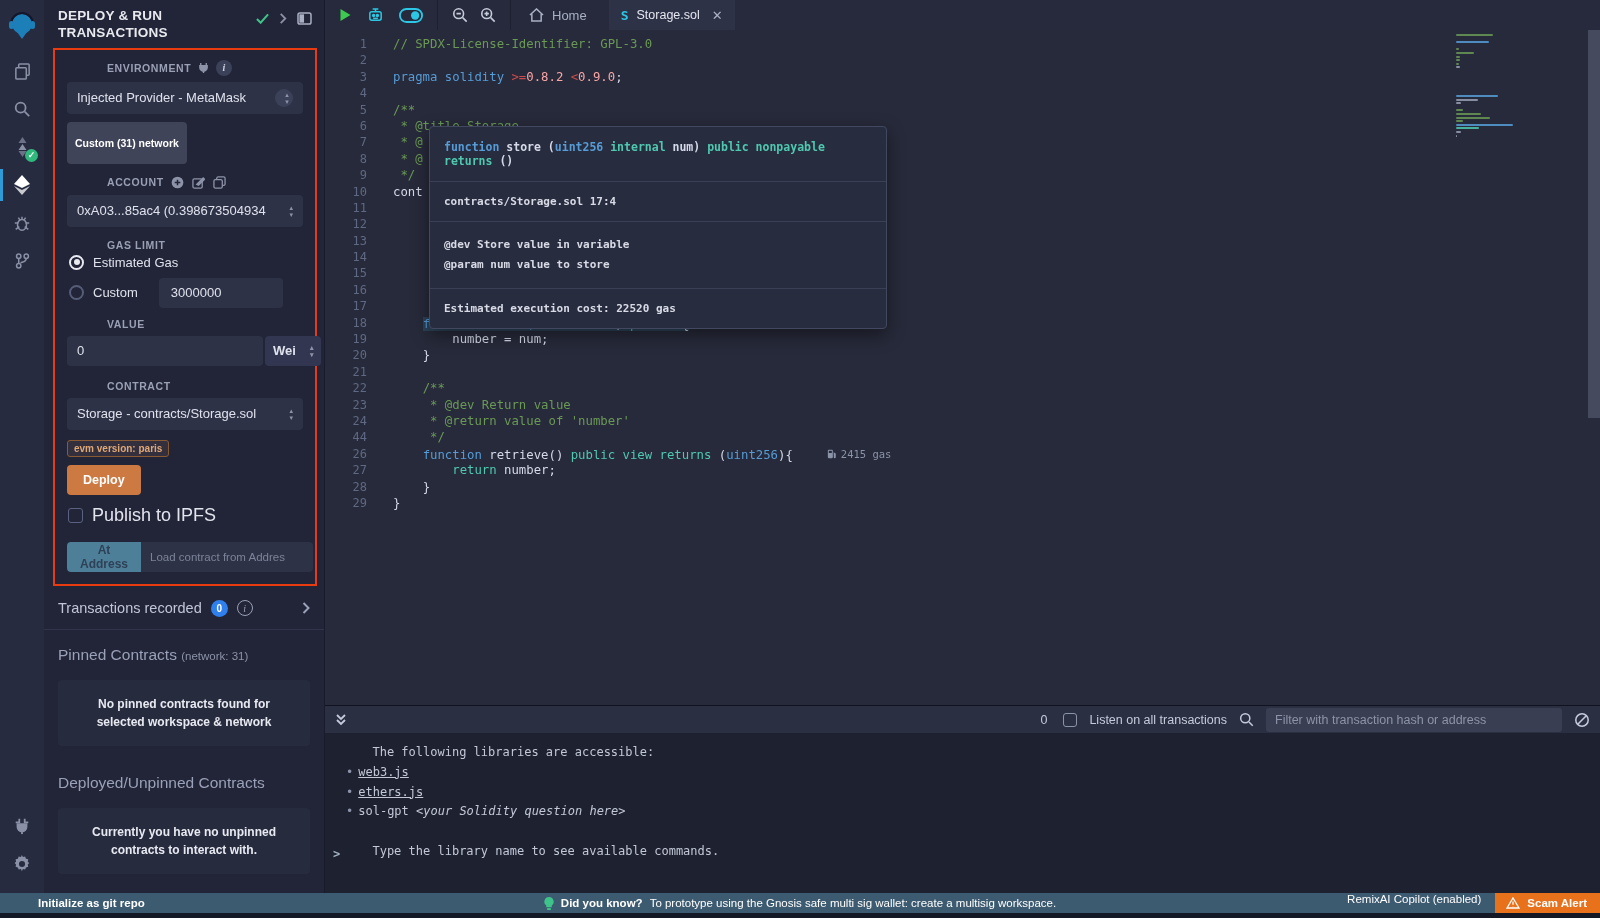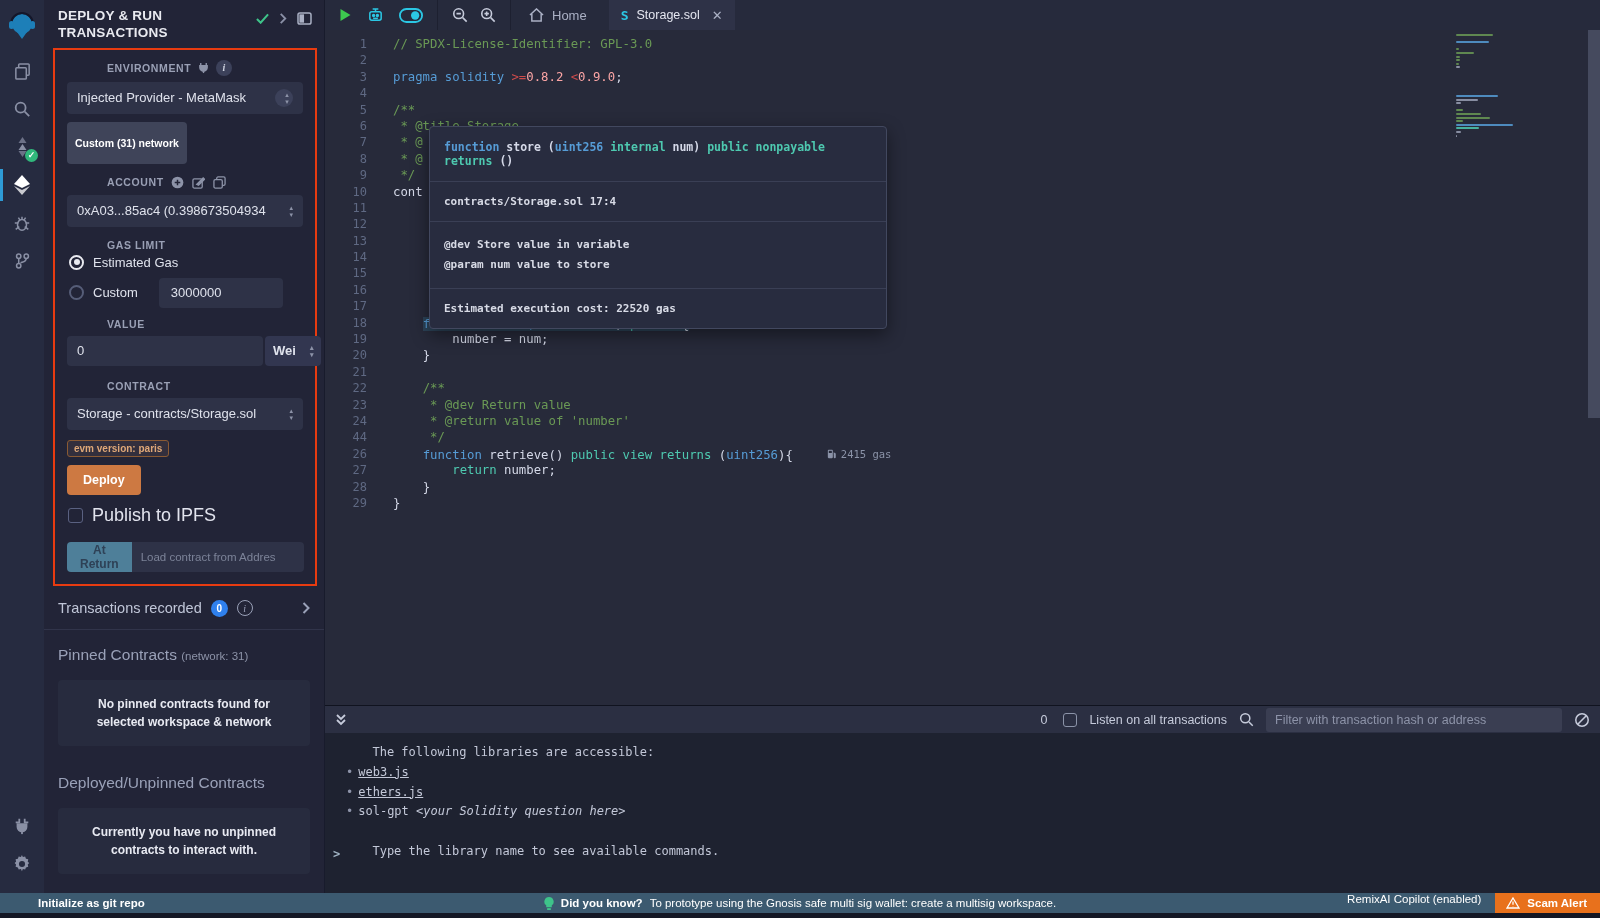--- a/index.html
+++ b/index.html
@@ -309,21 +309,21 @@
         <div class="evm-badge">evm version: paris</div>
 
         <button class="deploy-btn">Deploy</button>
 
         <div class="chk-row">
           <span class="checkbox"></span>
           <span>Publish to IPFS</span>
         </div>
 
         <div class="ataddr-row">
-          <button class="ataddr-btn">At Return</button>
+          <button class="ataddr-btn">At Address</button>
           <input class="ataddr-input" placeholder="Load contract from Addres" style="">
         </div>
       </div>
 
       <div class="tx-row">
         <span>Transactions recorded</span>
         <span class="count-badge">0</span>
         <span class="info-circ">i</span>
         <span style="margin-left:auto;">
             <svg width="8" height="12" viewBox="0 0 8 12" fill="none" stroke="#9aa1b8" stroke-width="2">

